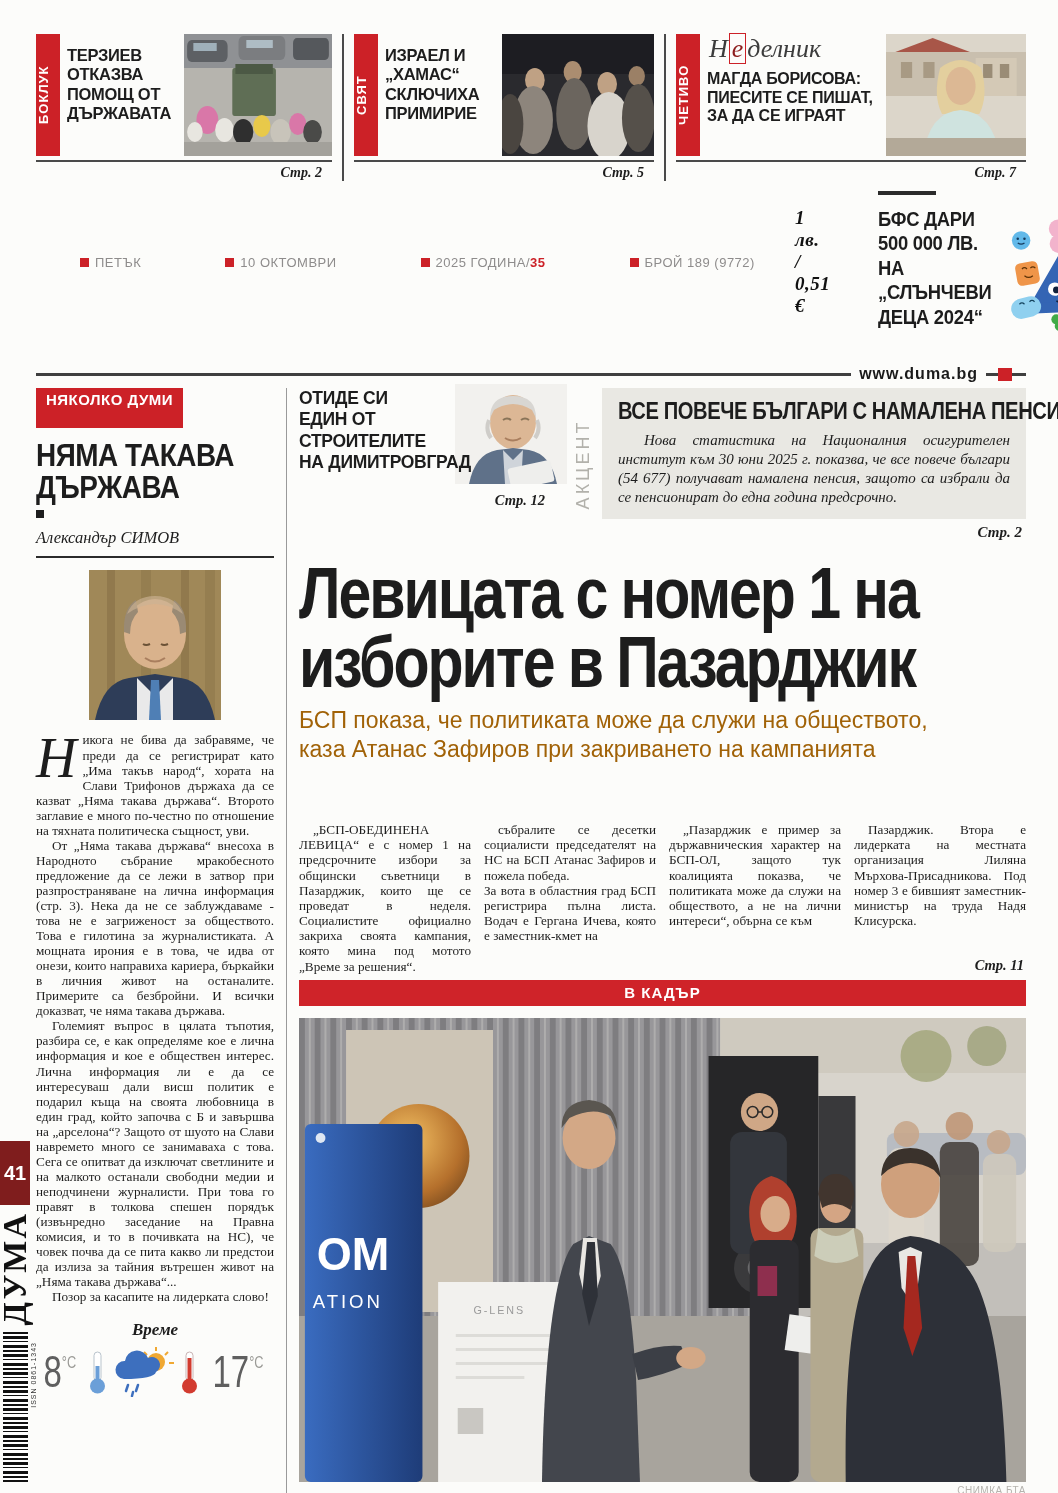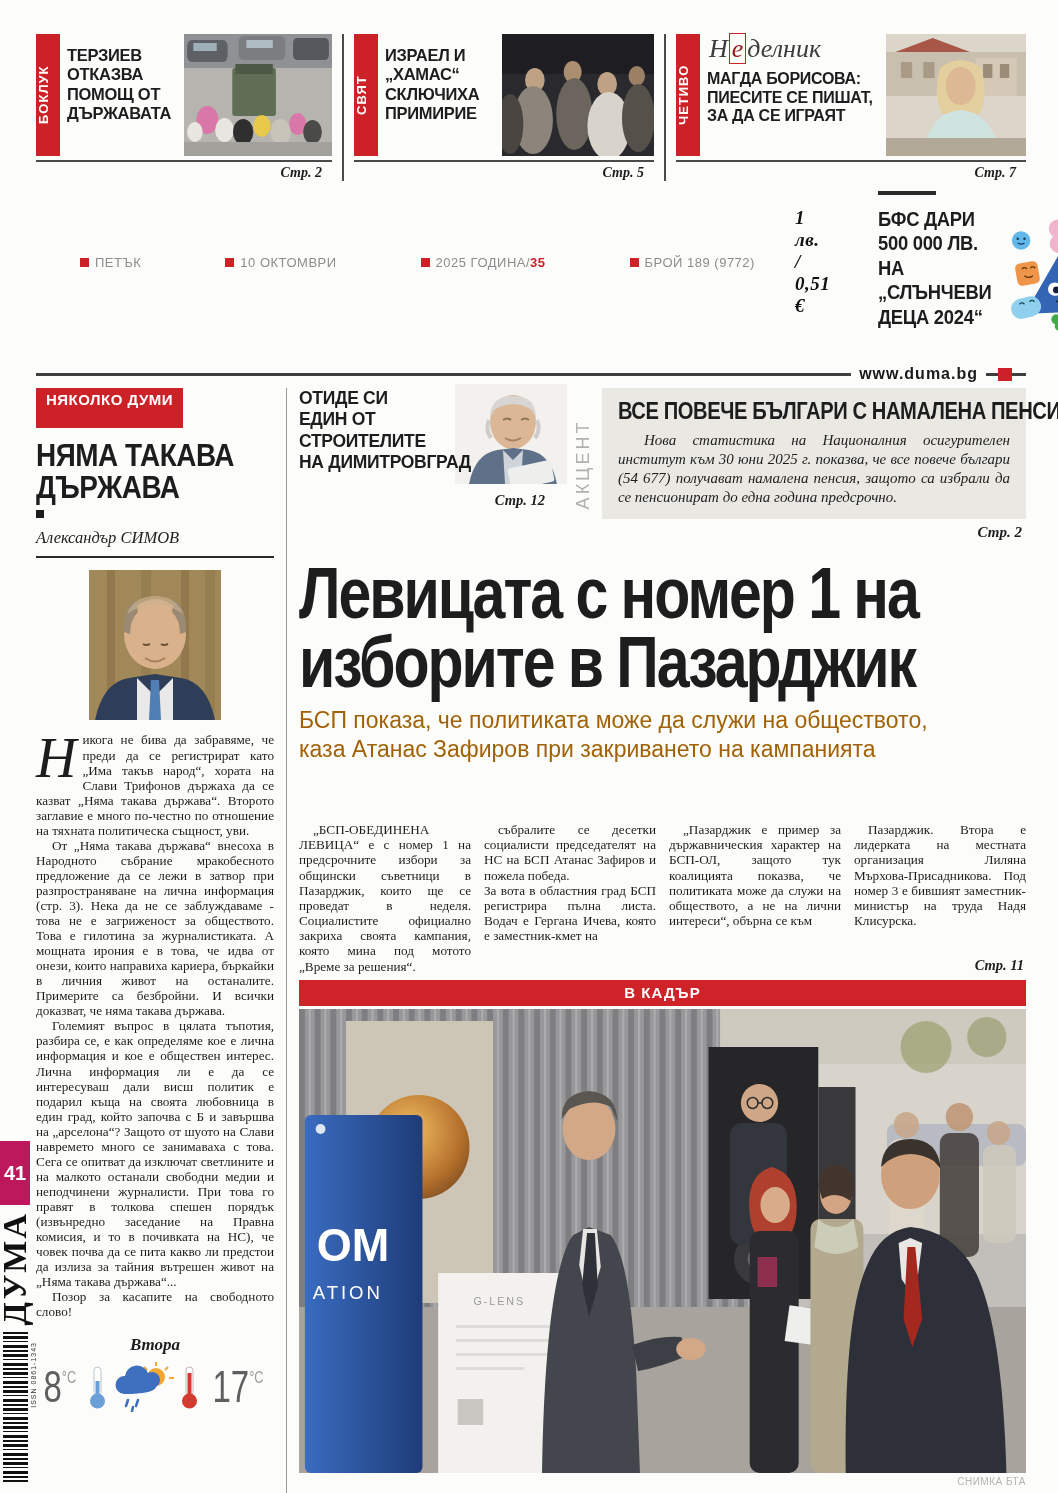--- a/index.html
+++ b/index.html
@@ -108,27 +108,27 @@
   .subhead{font:23px/1.26 "Liberation Sans",sans-serif;color:#a16207;white-space:pre-line;margin:2px 0 14px;}
 
   .article-cols{display:flex;gap:13px;font:13.2px/1.15 "Liberation Serif",serif;text-align:justify;min-height:130px;margin-top:44px;}
   .acol{flex:1;text-indent:14px;white-space:pre-line;min-width:0;}
   .acol-wrap{flex:1;display:flex;flex-direction:column;min-width:0;}
   .acol-wrap .acol{flex:none;}
   .art-page{margin-top:auto;text-align:right;font:bold italic 14.5px "Liberation Serif",serif;padding-right:2px;}
 
   .kicker-bar{background:#cf2329;color:#fff;font:bold 15px "Liberation Sans",sans-serif;text-align:center;
               padding:4px 0 5px;letter-spacing:1px;margin-top:6px;}
-  .main-photo{margin-top:3px;height:464px;}
+  .main-photo{margin-top:12px;height:464px;}
   .main-photo svg{width:100%;height:100%;display:block;}
   .credit{text-align:right;font:10px "Liberation Sans",sans-serif;color:#b5b3ae;margin:3px 0 9px;letter-spacing:0.5px;}
   .caption{font:italic 15.5px/1.3 "Liberation Serif",serif;color:#1f1f1f;}
 
   
-  .spine-num{position:absolute;left:0;top:1141px;width:30px;height:64px;background:#be185d;color:#fff;
+  .spine-num{position:absolute;left:0;top:1141px;width:30px;height:64px;background:#7f1d1d;color:#fff;
              font:bold 20px "Liberation Sans",sans-serif;display:flex;align-items:center;justify-content:center;}
   .spine-logo{position:absolute;left:-4px;top:1212px;writing-mode:vertical-rl;transform:rotate(180deg);
               font:900 34px "Liberation Serif",serif;letter-spacing:2px;color:#111;}
   .spine-barcode{position:absolute;left:3px;top:1332px;width:40px;height:150px;}
   .bars{width:25px;height:150px;background:repeating-linear-gradient(to bottom,
         #111 0 2px,#fff 2px 4px,#111 4px 7px,#fff 7px 9px,#111 9px 10px,#fff 10px 13px,#111 13px 16px,#fff 16px 18px);}
   .issn{position:absolute;left:27px;top:10px;writing-mode:vertical-rl;transform:rotate(180deg);
         font:7px "Liberation Sans",sans-serif;color:#333;letter-spacing:1px;}
 </style>
 </head>
@@ -362,25 +362,25 @@
             <path d="M56,88 q10,7 20,0" stroke="#a97e5e" fill="none" stroke-width="2"></path>
             <path d="M6,150 q8,-38 34,-42 l26,-4 26,4 q26,4 34,42 z" fill="#2e3d58"></path>
             <path d="M48,108 L66,126 L84,108 L84,150 L48,150 Z" fill="#e9e9ea"></path>
             <path d="M62,110 L70,110 L72,150 L60,150 Z" fill="#4f7fb5"></path>
           </svg>
         </div>
         <div class="op-body">
           <p class="first"><span class="dropcap">Н</span><span>икога не бива да забравяме, че преди да се регистрират като „Има такъв народ“, хората на Слави Трифонов държаха да се казват „Няма такава държава“. Второто заглавие е много по-честно по отношение на тяхната политическа същност, уви.</span></p>
           <p>От „Няма такава държава“ внесоха в Народното събрание мракобесното предложение да се лежи в затвор при разпространяване на лична информация (стр. 3). Нека да не се заблуждаваме - това не е загриженост за обществото. Това е гилотина за журналистиката. А мощната ирония е в това, че идва от онези, които направиха кариера, бъркайки в личния живот на останалите. Примерите са безбройни. И всички доказват, че няма такава държава.</p>
           <p>Големият въпрос в цялата тъпотия, разбира се, е как определяме кое е лична информация и кое е обществен интерес. Лична информация ли е да се интересуваш дали висш политик е подарил къща на своята любовница в един град, който започва с Б и завършва на „арселона“? Защото от шуото на Слави навремето много се занимаваха с това. Сега се опитват да изключат светлините и на малкото останали свободни медии и неподчинени журналисти. При това го правят в толкова спешен порядък (извънредно заседание на Правна комисия, и то в почивката на НС), че човек почва да се пита какво ли предстои да излиза за тайния вътрешен живот на „Няма такава държава“...</p>
-          <p>Позор за касапите на свободното слово!</p>
+          <p>Позор за касапите на лидерката слово!</p>
         </div>
 
         <div class="weather">
-          <div class="w-city">Втора</div>
+          <div class="w-city">Време</div>
           <div class="w-row">
             <span class="w-temp"><span>8</span><sup>°C</sup></span>
             <svg class="w-ico" width="18" height="44" viewBox="0 0 18 44">
               <rect x="6" y="2" width="7" height="29" rx="3.5" fill="#fff" stroke="#b9c4cc"></rect>
               <circle cx="9.5" cy="36" r="7.5" fill="#6b9fd8"></circle>
               <rect x="7.5" y="16" width="4" height="18" fill="#6b9fd8"></rect>
             </svg>
             <svg class="w-ico" width="62" height="50" viewBox="0 0 62 50">
               <g stroke="#f0a832" stroke-width="2">
                   <line x1="44" y1="0" x2="44" y2="4"></line>

